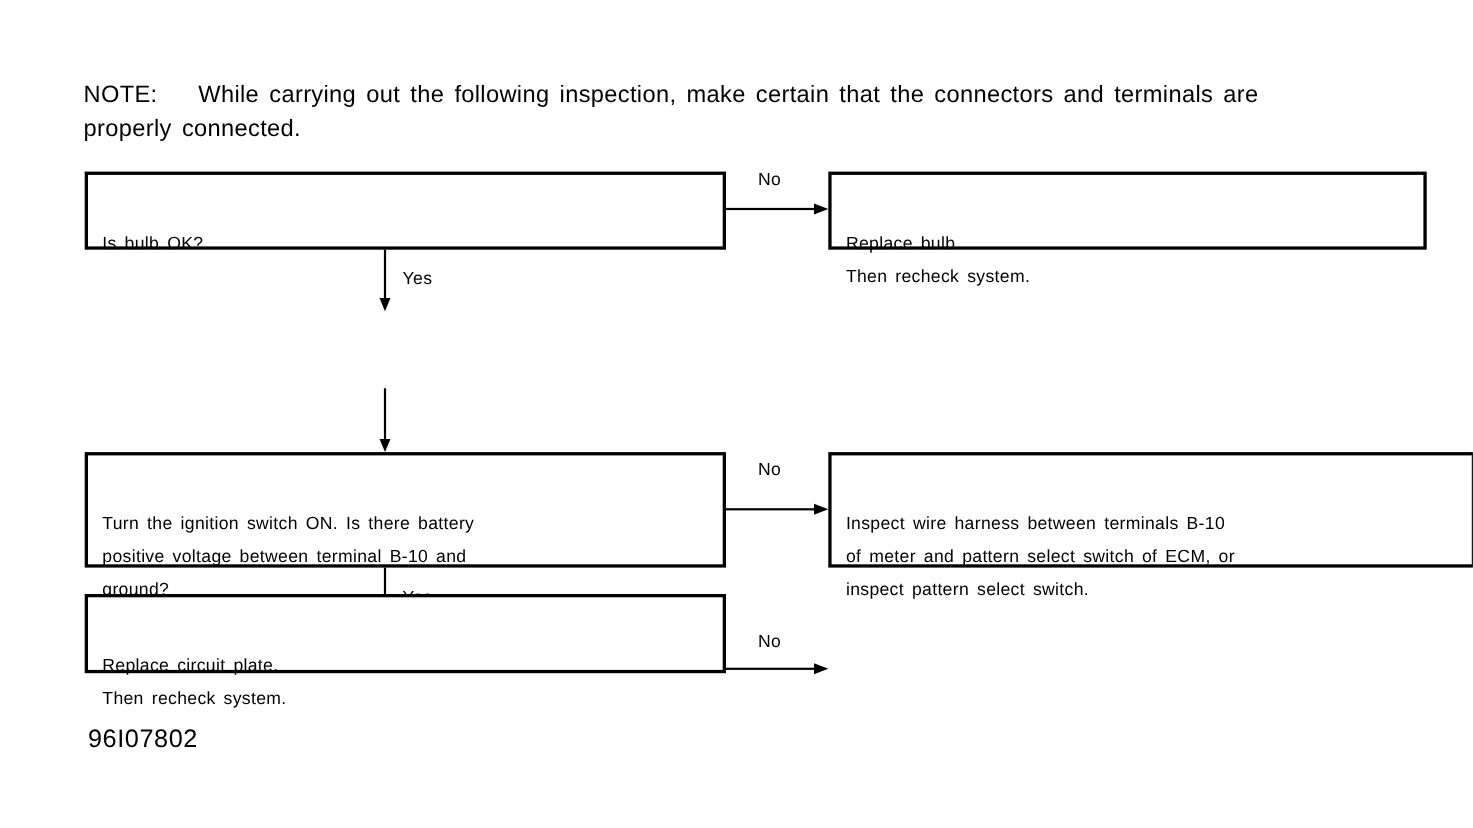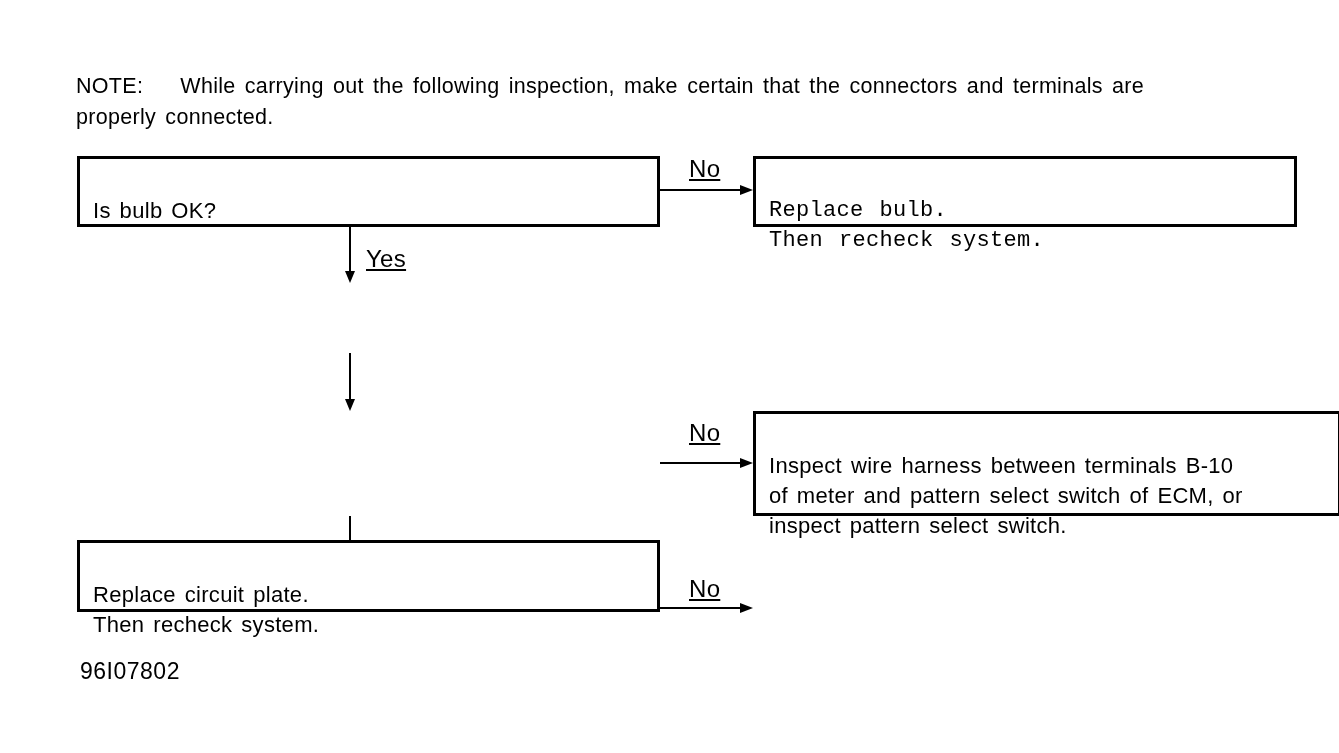--- a/index.html
+++ b/index.html
@@ -26,25 +26,25 @@
     line-height: 31px;
     letter-spacing: 0.3px;
     word-spacing: 3px;
     white-space: pre-wrap;
   }
   .box {
     position: absolute;
     box-sizing: border-box;
     border: 3px solid #000000;
     background: #ffffff;
-    font-size: 22px;
+    font-size: 16px;
     line-height: 30px;
     letter-spacing: 0.3px;
     word-spacing: 2.5px;
-    padding: 7px 13px;
+    padding: 18px 13px;
     white-space: pre-line;
   }
   .vline {
     position: absolute;
     width: 2px;
     background: #000000;
   }
   .hline {
     position: absolute;
     height: 2px;
@@ -61,59 +61,63 @@
   .arrow-right {
     position: absolute;
     width: 0;
     height: 0;
     border-top: 5px solid transparent;
     border-bottom: 5px solid transparent;
     border-left: 13px solid #000000;
   }
   .edge-label {
     position: absolute;
-    font-size: 24px;
+    font-size: 16px;
     letter-spacing: 0.3px;
-    text-decoration: underline;
   }
   .figure-code {
     position: absolute;
     left: 40px;
     top: 658px;
     font-size: 23px;
     letter-spacing: 0.5px;
   }
 </style>
 </head>
 <body>
 
 <div class="canvas">
 
   <div class="note">NOTE:    While carrying out the following inspection, make certain that the connectors and terminals are
 properly connected.</div>
 
   <div class="box" style="left:37px; top:156px; width:583px; height:71px;">
     <span>Is bulb OK?</span>
   </div>
-  <div class="box" style="left:713px; top:156px; width:544px; height:71px;font-family:Liberation Mono, monospace;">
+  <div class="box" style="left:713px; top:156px; width:544px; height:71px;">
     <span>Replace bulb.
 Then recheck system.</span>
   </div>
   <div class="hline" style="left:620px; top:189px; width:82px;"></div>
   <div class="arrow-right" style="left:700px; top:185px;"></div>
   <div class="edge-label" style="left:649px; top:155px;">No</div>
 
   <div class="vline" style="left:309px; top:227px; height:45px;"></div>
   <div class="arrow-down" style="left:305px; top:271px;"></div>
   <div class="edge-label" style="left:326px; top:245px;">Yes</div>
 
 
   <div class="vline" style="left:309px; top:353px; height:46px;"></div>
   <div class="arrow-down" style="left:305px; top:399px;"></div>
 
+  <div class="box" style="left:37px; top:411px; width:583px; height:105px;">
+    <span>Turn the ignition switch ON. Is there battery
+positive voltage between terminal B-10 and
+ground?</span>
+  </div>
   <div class="box" style="left:713px; top:411px; width:588px; height:105px;">
     <span>Inspect wire harness between terminals B-10
 of meter and pattern select switch of ECM, or
 inspect pattern select switch.</span>
   </div>
   <div class="hline" style="left:620px; top:462px; width:82px;"></div>
   <div class="arrow-right" style="left:700px; top:458px;"></div>
   <div class="edge-label" style="left:649px; top:419px;">No</div>
 
   <div class="vline" style="left:309px; top:516px; height:46px;"></div>

